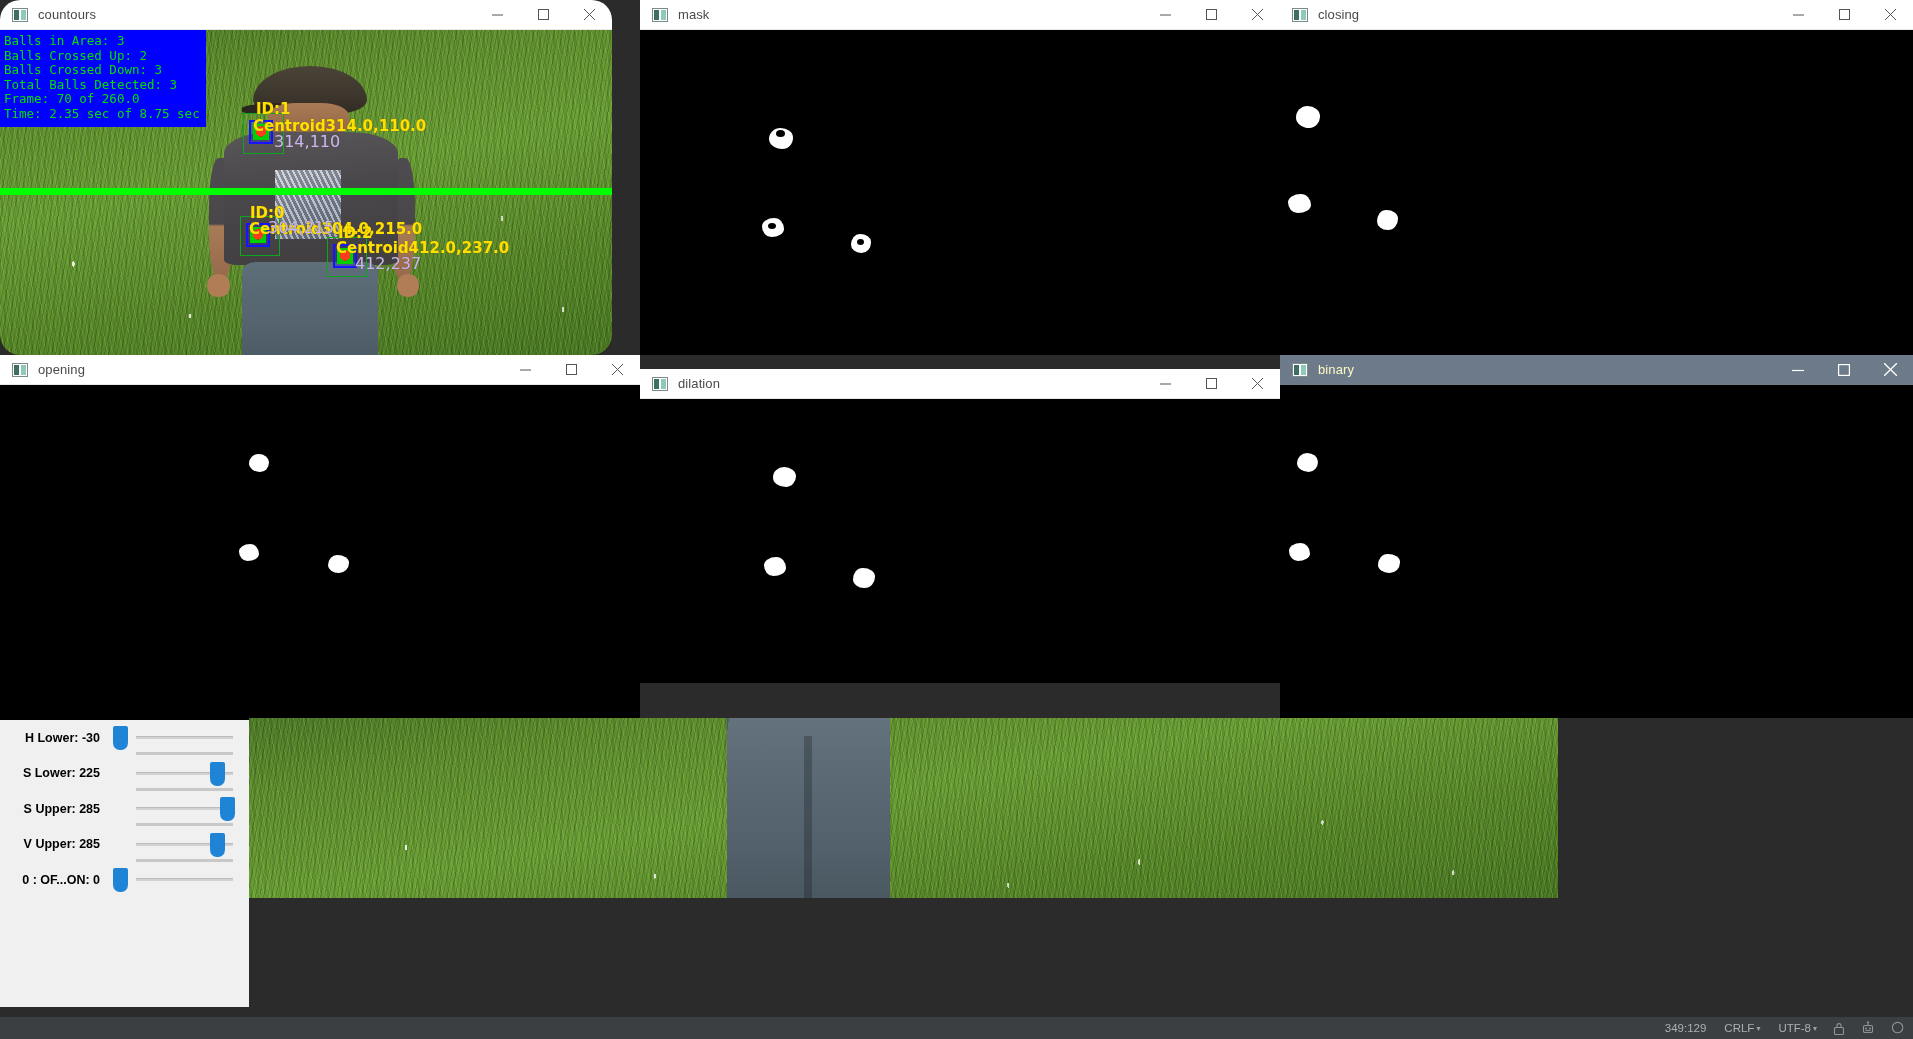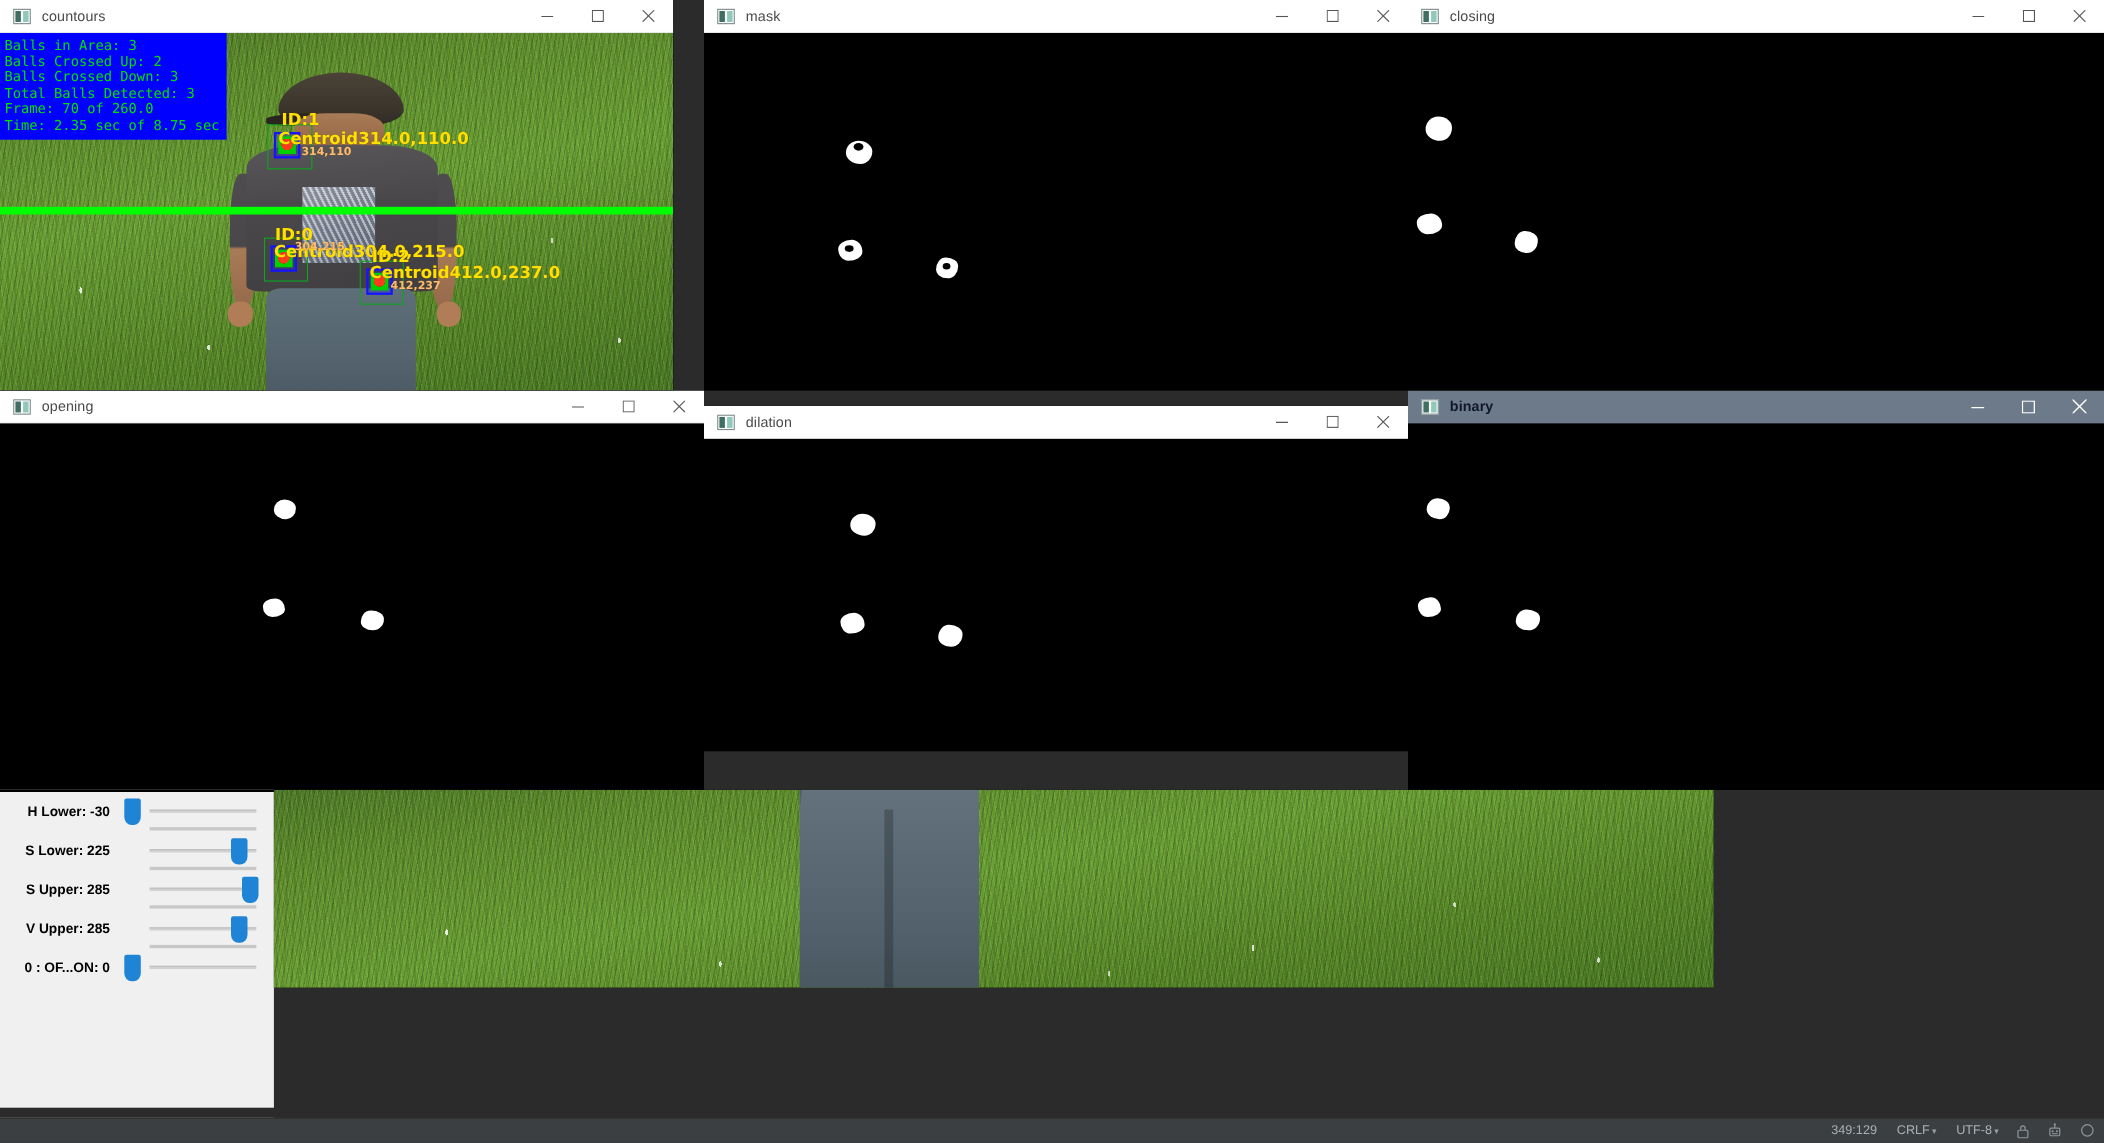--- a/index.html
+++ b/index.html
@@ -25,21 +25,21 @@
   }
   .tb-icon::before {
     content: ""; position: absolute; left: 1px; top: 1px; width: 5px; height: 10px;
     background: #3f6f63;
   }
   .tb-icon::after {
     content: ""; position: absolute; left: 8px; top: 1px; width: 5px; height: 10px;
     background: #8fc9b9;
   }
   .tb-title { font-size: 13px; color: #4a4a4a; letter-spacing: .1px; white-space: nowrap; }
-  .titlebar.active .tb-title { color: #0f172a; font-weight: bold; }
+  .titlebar.active .tb-title { color: #fef9c3; }
   .tb-btns { margin-left: auto; display: flex; height: 100%; }
   .tb-btn {
     width: 46px; height: 100%; display: flex; align-items: center; justify-content: center;
     color: #555; font-size: 13px; line-height: 1;
   }
   .titlebar.active .tb-btn { color: #fff; }
   .tb-btn svg { display: block; }
   .cvbody { position: relative; width: 100%; height: calc(100% - 30px); background: #000; overflow: hidden; }
 
   
@@ -144,21 +144,21 @@
   }
   .det-rect {
     position: absolute; border: 1px solid #0aa61e; background: transparent;
   }
   .lab {
     position: absolute; white-space: nowrap;
     font-family: "DejaVu Sans", sans-serif; font-weight: bold;
     color: #ffe000; font-size: 15px; line-height: 1;
     text-shadow: 0 0 1px rgba(120,90,0,.9);
   }
-  .lab.small { font-size: 10px; color: #fdba74; font-weight: bold; }
+  .lab.small { font-size: 16px; color: #c4b5fd; font-weight: normal; }
   .lab.id { font-size: 15px; }
 
   
   .blob { position: absolute; background: #fff; }
   .blob.b1 { border-radius: 48% 52% 44% 56% / 52% 46% 54% 48%; }
   .blob.b2 { border-radius: 56% 44% 58% 42% / 44% 58% 42% 56%; }
   .blob.b3 { border-radius: 44% 56% 48% 52% / 58% 42% 56% 44%; }
   .blob .hole {
     position: absolute; background: #000; border-radius: 50%;
   }
@@ -215,21 +215,21 @@
   #gutter {
     position: absolute; left: 0; bottom: 23px; width: 100%; height: 9px; background: #2b2b2b;
   }
   #leftpad { position: absolute; left: 0; bottom: 23px; width: 249px; height: 9px; background: #f0f0f0; }
 </style>
 </head>
 <body>
 
 <div id="root">
 
-  <div class="cvwin" style="left:0px; top:0px; width:612px; height:355px;">
+  <div class="cvwin" style="left:0px; top:0px; width:612px; height:355px;border-radius:20px;">
     <div class="titlebar">
       <span class="tb-icon"></span>
       <span class="tb-title">countours</span>
       <span class="tb-btns">
         <span class="tb-btn">
           <svg width="11" height="11" viewBox="0 0 11 11">
               <line x1="0" y1="6" x2="11" y2="6" stroke="currentColor" stroke-width="1"></line>
             </svg>
         </span>
         <span class="tb-btn">

